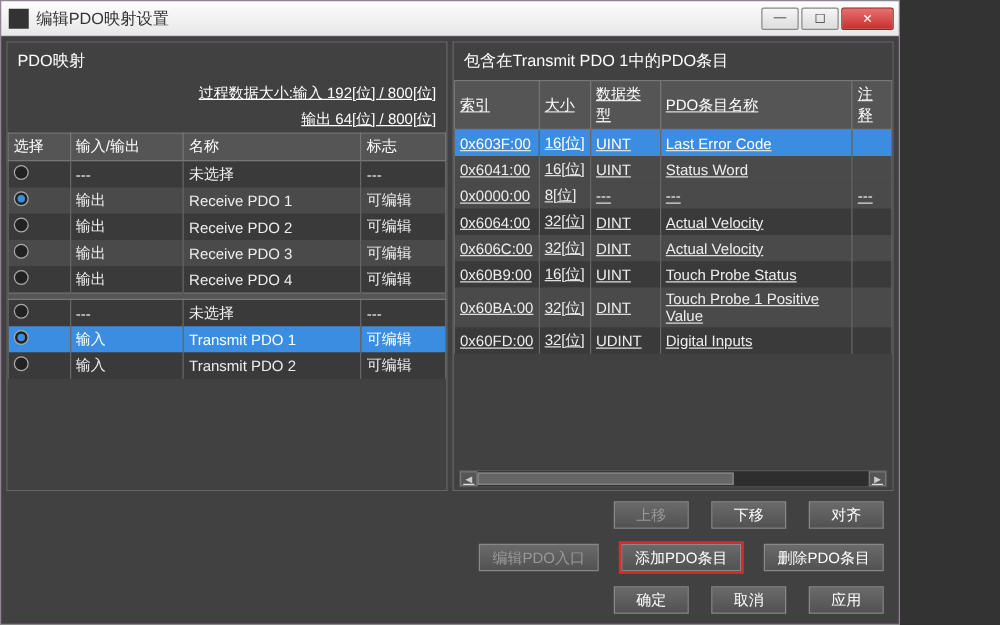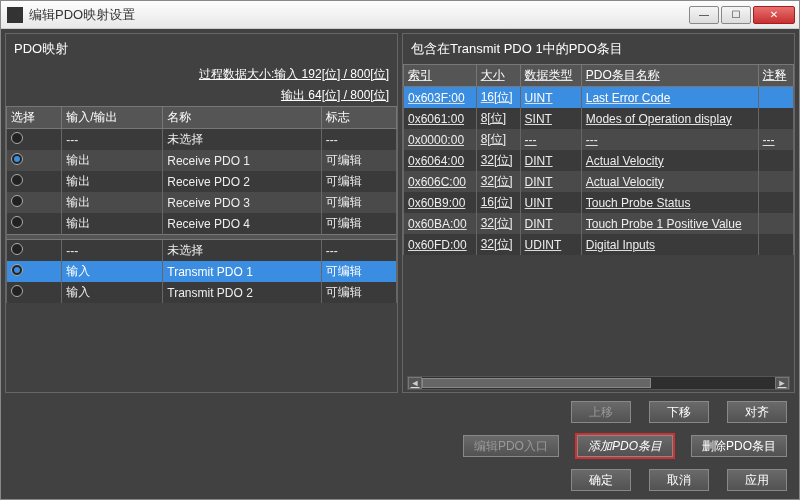--- a/index.html
+++ b/index.html
@@ -1,17 +1,17 @@
 <!DOCTYPE html>
 <html><head>
 <meta charset="utf-8">
 <style>
 * { margin: 0; padding: 0; box-sizing: border-box; }
 body { font-family: "Microsoft YaHei", Arial, sans-serif; font-size: 12px; background: #333; color: #ddd; }
-.window { width: 800px; height: 500px; background: #d946ef; border: 1px solid #888; display: flex; flex-direction: column; }
+.window { width: 720px; height: 500px; background: #d946ef; border: 1px solid #888; display: flex; flex-direction: column; }
 .titlebar { height: 28px; background: linear-gradient(#fdfdfd, #e8e8e8); display: flex; align-items: center; border-bottom: 1px solid #ccc; }
 .titlebar .icon { width: 16px; height: 16px; margin: 0 6px; background: #333; }
 .titlebar .title { flex: 1; color: #333; font-size: 13px; }
 .winbtns { display: flex; gap: 2px; margin-right: 4px; }
 .winbtn { width: 30px; height: 18px; border: 1px solid #888; border-radius: 2px; display: flex; align-items: center; justify-content: center; font-size: 10px; background: linear-gradient(#f5f5f5,#ddd); color: #333; }
 .winbtn.close { background: linear-gradient(#e87070,#c83030); color: #fff; border-color: #a02020; width: 42px; }
 .content { flex: 1; background: #414141; display: flex; flex-direction: column; padding: 4px; gap: 4px; overflow: hidden; }
 .panes { flex: 1; display: flex; gap: 4px; overflow: hidden; }
 .pane { flex: 1; border: 1px solid #666; background: #414141; display: flex; flex-direction: column; overflow: hidden; }
 .pane-header { color: #fff; padding: 6px 8px; font-size: 13px; }
@@ -20,21 +20,21 @@
 .tbl th { background: #555; color: #fff; border: 1px solid #777; padding: 2px 4px; font-weight: normal; text-align: left; }
 .tbl td { border-left: 1px solid #666; border-right: 1px solid #666; padding: 2px 4px; color: #eee; }
 .tbl tr.row-dark td { background: #3a3a3a; }
 .tbl tr.row-light td { background: #4a4a4a; }
 .tbl tr.row-sel td { background: #3a8de0; color: #fff; }
 .radio { width: 12px; height: 12px; border: 1px solid #aaa; border-radius: 50%; display: inline-block; background: #222; position: relative; }
 .radio.on::after { content: ""; position: absolute; width: 6px; height: 6px; background: #3a8de0; border-radius: 50%; top: 2px; left: 2px; }
 .btnrow { display: flex; justify-content: flex-end; gap: 18px; padding: 4px 8px; align-items: flex-end; }
 .btn { min-width: 60px; height: 22px; background: linear-gradient(#6a6a6a,#525252); border: 1px solid #888; color: #fff; font-size: 12px; display: flex; align-items: center; justify-content: center; padding: 0 10px; }
 .btn.disabled { color: #999; }
-.btn.highlight { outline: 2px solid #d03030; outline-offset: 0; font-style: italic; }
+.btn.highlight { outline: 2px solid #d03030; outline-offset: 0; }
 .scrolltrack { height: 14px; background: #2e2e2e; border: 1px solid #555; margin: 2px 4px; display: flex; align-items: center; }
 .scrollthumb { width: 60%; height: 10px; background: #666; border: 1px solid #888; }
 .scrollbtn { width: 14px; height: 12px; background: #555; border: 1px solid #777; display: flex; align-items: center; justify-content: center; font-size: 9px; color: #ccc; }
 .right-body { flex: 1; display: flex; flex-direction: column; overflow: hidden; text-decoration: underline; }
 </style>
 </head>
 <body>
 
 <div class="window">
   <div class="titlebar">
@@ -133,25 +133,25 @@
               </tr>
             </thead>
             <tbody id="right-body">
                 <tr class="row-sel">
                   <td>0x603F:00</td>
                   <td>16[位]</td>
                   <td>UINT</td>
                   <td>Last Error Code</td>
                   <td></td>
                 </tr>
-                <tr class="row-dark">
-                  <td>0x6061:00</td>
-                  <td>8[位]</td>
-                  <td>SINT</td>
-                  <td>Modes of Operation display</td>
+                <tr class="row-light">
+                  <td>0x6041:00</td>
+                  <td>16[位]</td>
+                  <td>UINT</td>
+                  <td>Status Word</td>
                   <td></td>
                 </tr>
                 <tr class="row-light">
                   <td>0x0000:00</td>
                   <td>8[位]</td>
                   <td>---</td>
                   <td>---</td>
                   <td>---</td>
                 </tr>
                 <tr class="row-dark">

